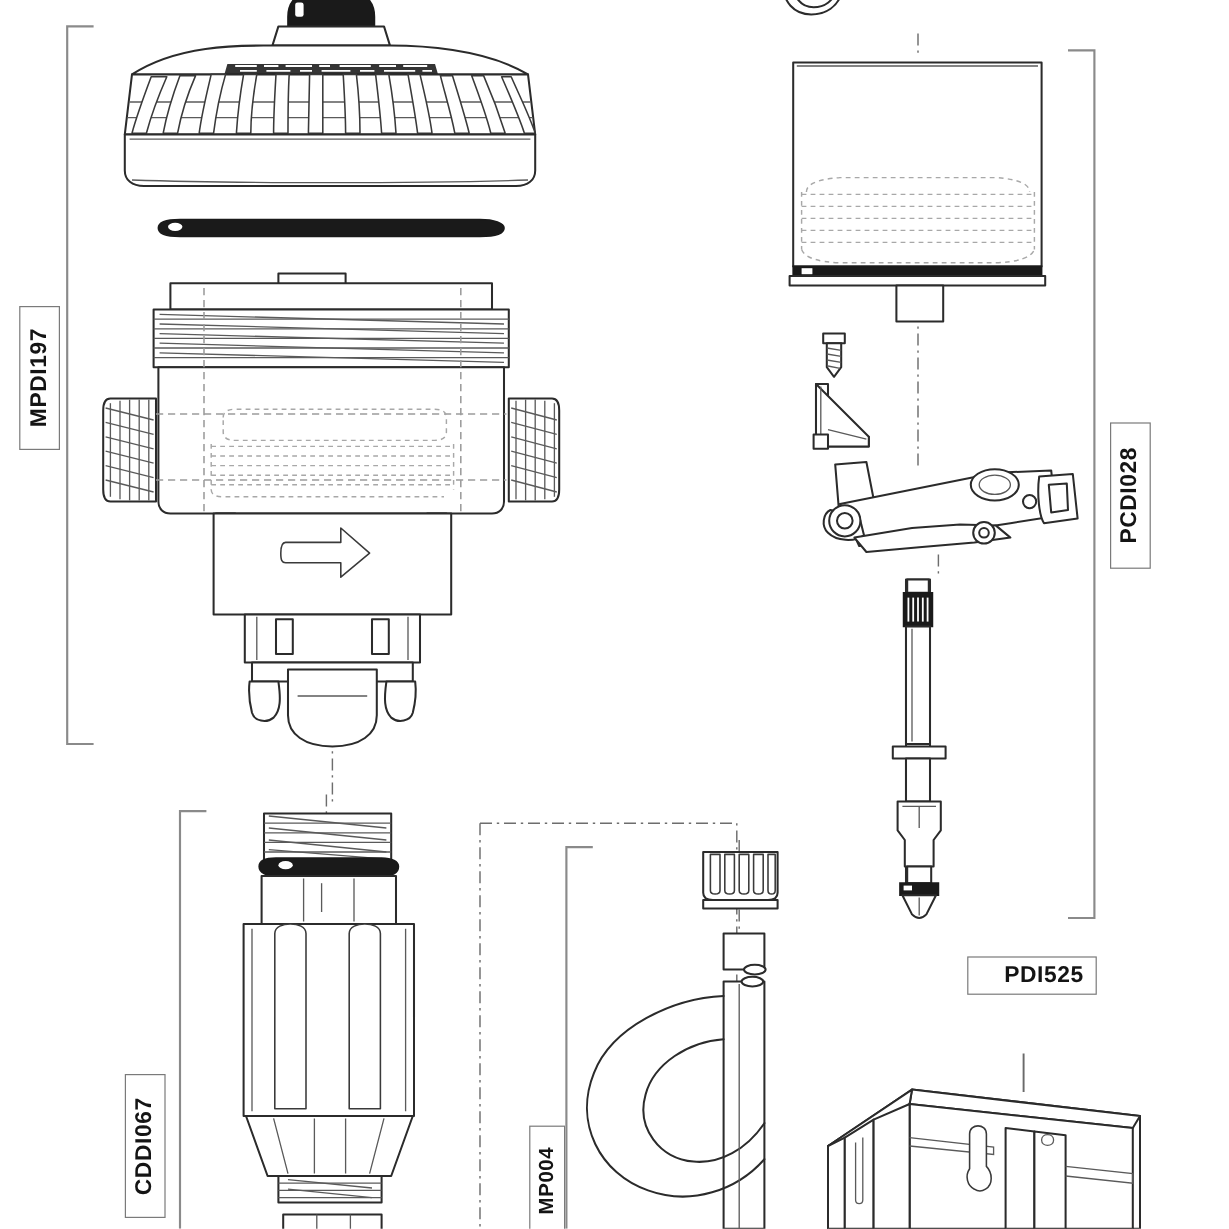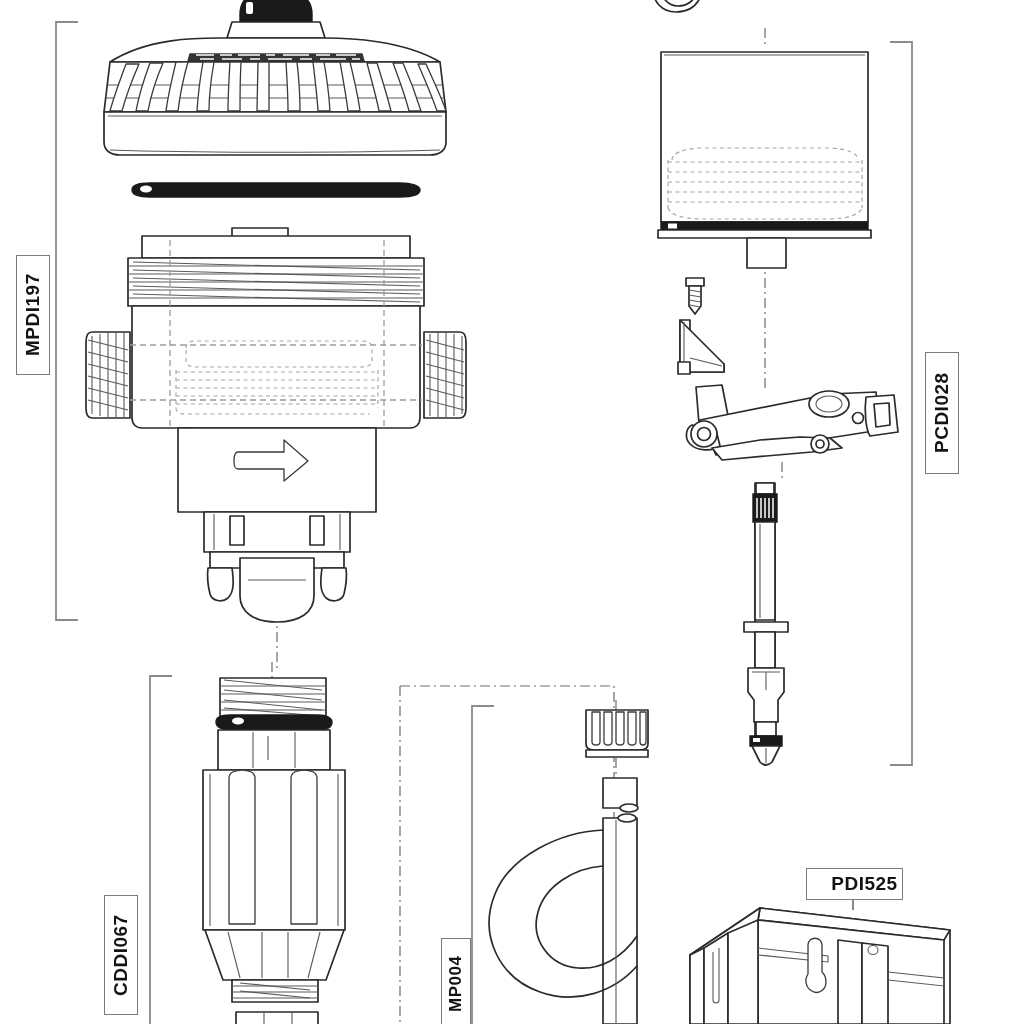--- a/index.html
+++ b/index.html
@@ -421,17 +421,17 @@
 </div>
 
 <div class="lbl vert" style="left:104px;top:895px;width:34px;height:120px;">
   <span>CDDI067</span>
 </div>
 
 <div class="lbl vert small" style="left:441px;top:938px;width:30px;height:92px;">
   <span>MP004</span>
 </div>
 
-<div class="lbl" style="left:806px;top:868px;width:97px;height:32px;padding-left:20px;">
+<div class="lbl" style="left:806px;top:797px;width:108px;height:32px;padding-left:20px;">
   <span>PDI525</span>
 </div>
 
 </div>
 
 </body></html>

